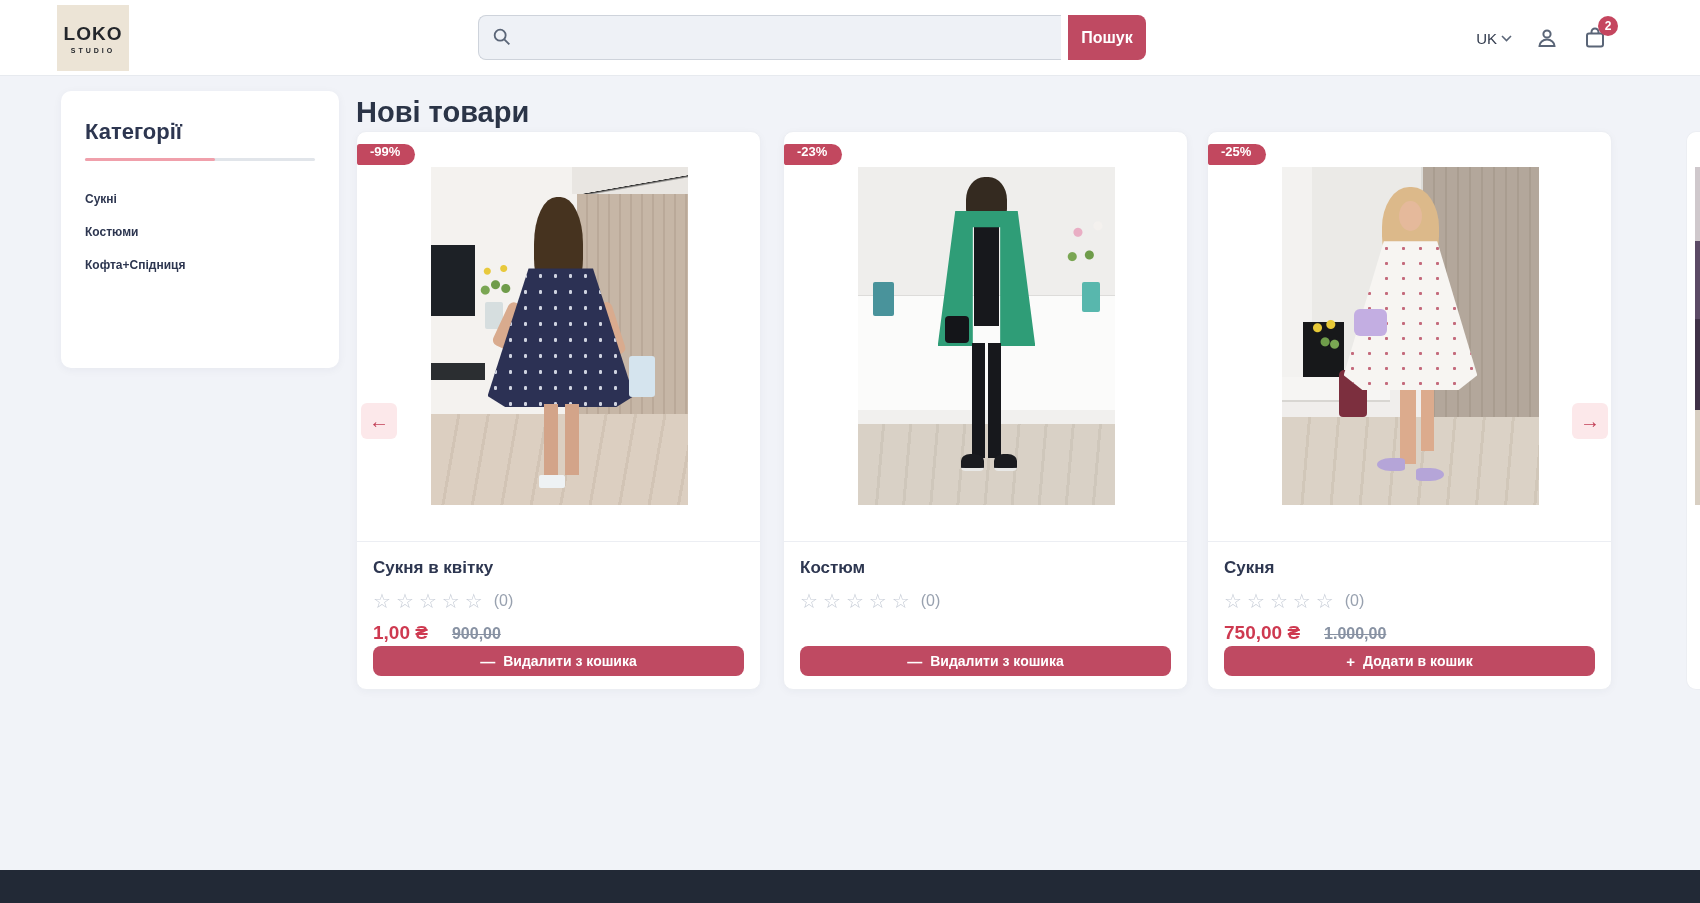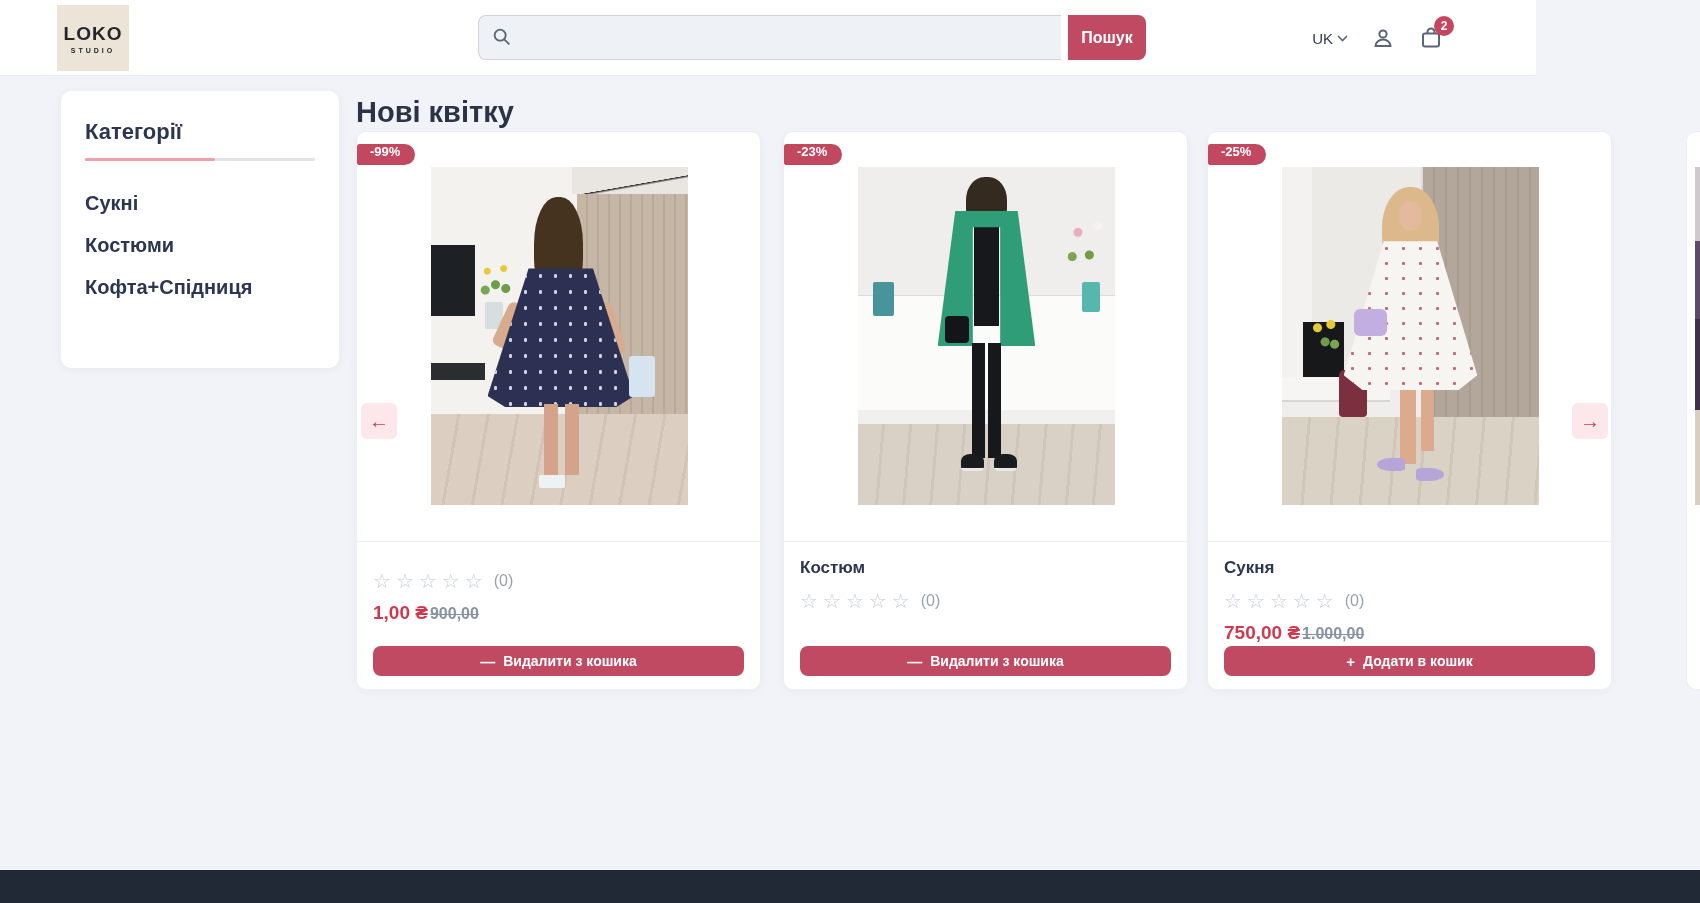--- a/index.html
+++ b/index.html
@@ -1,20 +1,20 @@
 <!DOCTYPE html>
 <html><head>
 <meta charset="utf-8">
 <style>
   * { margin:0; padding:0; box-sizing:border-box; }
   html,body { width:1700px; height:903px; }
   body { font-family:"Liberation Sans", sans-serif; background:#f1f3f8; position:relative; overflow:hidden; }
 
   
-  .header { position:absolute; left:0; top:0; width:1536px; height:76px; background:#ffffff; border-bottom:1px solid #e7eaef; z-index:5; }
+  .header { position:absolute; left:0; top:0; width:1700px; height:76px; background:#ffffff; border-bottom:1px solid #e7eaef; z-index:5; }
   .logo { position:absolute; left:57px; top:5px; width:72px; height:66px; background:#ece4d6; display:flex; flex-direction:column; align-items:center; justify-content:center; cursor:pointer; }
   .logo-line1 { font-size:19px; font-weight:700; letter-spacing:1px; color:#23262b; }
   .logo-line2 { font-size:7px; font-weight:700; letter-spacing:3px; color:#23262b; margin-top:2px; }
 
   .searchbar { position:absolute; left:478px; top:15px; width:668px; height:45px; display:flex; }
   .search-field { position:relative; flex:1; }
   .search-input { width:100%; height:45px; background:#eef1f6; border:1px solid #ced3db; border-right:none; border-radius:8px 0 0 8px; padding:0 14px 0 44px; font-size:15px; color:#333c4e; outline:none; }
   .search-icon { position:absolute; left:13px; top:11px; width:22px; height:22px; }
   .search-btn { width:78px; height:45px; background:#bf4a62; color:#ffffff; font-size:16px; font-weight:700; border:none; border-radius:0 8px 8px 0; cursor:pointer; font-family:"Liberation Sans",sans-serif;margin-left:7px; }
 
@@ -22,36 +22,36 @@
   .lang { display:flex; align-items:center; gap:4px; cursor:pointer; color:#333c4e; font-size:15px; font-weight:500; }
   .icon-btn { position:relative; width:26px; height:26px; cursor:pointer; display:flex; align-items:center; justify-content:center; }
   .cart-badge { position:absolute; top:-9px; right:-10px; min-width:20px; height:20px; border-radius:50%; background:#c5465f; color:#fff; font-size:12px; font-weight:700; display:flex; align-items:center; justify-content:center; }
 
   
   .sidebar { position:absolute; left:61px; top:91px; width:278px; height:277px; background:#ffffff; border-radius:10px; box-shadow:0 2px 10px rgba(30,40,70,0.05); padding:28px 24px; }
   .sidebar-title { font-size:22px; font-weight:700; color:#2d3650; }
   .sidebar-rule { margin-top:13px; height:3px; width:230px; background:#e1e5ea; position:relative; border-radius:2px; }
   .sidebar-rule::before { content:""; position:absolute; left:0; top:0; height:3px; width:130px; background:#f0a0ab; border-radius:2px; }
   .cat-list { list-style:none; margin-top:22px; }
-  .cat-item { font-size:20px; font-weight:700; color:#2d3650; padding:9px 0 10px; cursor:pointer; }
+  .cat-item { font-size:12px; font-weight:700; color:#2d3650; padding:9px 0 10px; cursor:pointer; }
 
   
   .main-title { position:absolute; left:356px; top:96px; font-size:29px; font-weight:700; color:#2b3447; }
 
   .card { position:absolute; top:131px; width:405px; height:559px; background:#ffffff; border:1px solid #eceef3; border-radius:10px; box-shadow:0 2px 8px rgba(30,40,70,0.04); }
   .card1 { left:356px; } .card2 { left:783px; } .card3 { left:1207px; }
   .card-photo-zone { position:relative; height:410px; border-bottom:1px solid #eceef3; cursor:pointer; }
   .badge { position:absolute; left:0; top:12px; background:#c2485f; color:#fff; font-size:13px; font-weight:700; padding:0 15px 6px 13px; border-radius:4px 16px 16px 4px; z-index:3; }
   .photo { position:absolute; left:74px; top:35px; width:257px; height:338px; overflow:hidden; background:#f0eeec; }
   .card-info { padding:16px 16px 0; position:relative; height:148px; }
   .p-name { font-size:17px; font-weight:700; color:#2d3650; cursor:pointer; }
   .stars-row { margin-top:13px; display:flex; align-items:center; gap:5px; }
   .star { color:#c6ccd6; font-size:20px; line-height:1; }
   .rating-count { color:#98a1af; font-size:16px; margin-left:6px; }
-  .price-row { margin-top:11px; display:flex; align-items:baseline; gap:2px; }
+  .price-row { margin-top:11px; display:flex; align-items:baseline; gap:24px; }
   .price { color:#ce3950; font-size:19px; font-weight:700; }
   .old-price { color:#8892a3; font-size:16px; font-weight:600; text-decoration:line-through; }
   .cart-action { position:absolute; left:16px; right:16px; bottom:14px; height:30px; background:#bf4a62; border:none; border-radius:8px; color:#fff; font-size:14px; font-weight:700; cursor:pointer; display:flex; align-items:center; justify-content:center; gap:8px; font-family:"Liberation Sans",sans-serif; }
   .cart-action .btn-icon { font-size:15px; font-weight:700; }
 
   
   .arrow-btn { position:absolute; width:36px; height:36px; top:403px; background:#fce8ea; border:none; border-radius:6px; color:#c23e56; font-size:20px; font-weight:700; cursor:pointer; display:flex; align-items:center; justify-content:center; z-index:4; font-family:"Liberation Sans",sans-serif; }
   .arrow-prev { left:361px; } .arrow-next { left:1572px; }
 
   
@@ -158,21 +158,21 @@
 <aside class="sidebar">
   <div class="sidebar-title">Категорії</div>
   <div class="sidebar-rule"></div>
   <ul class="cat-list">
     <li class="cat-item">Сукні</li>
     <li class="cat-item">Костюми</li>
     <li class="cat-item">Кофта+Спідниця</li>
   </ul>
 </aside>
 
-<h1 class="main-title">Нові квітку</h1>
+<h1 class="main-title">Нові товари</h1>
 
 <div class="card card1">
   <div class="card-photo-zone">
     <div class="badge">-99%</div>
     <div class="photo">
       <div class="s1-wallL"></div>
       <div class="s1-wallR"></div>
       <div class="s1-ceil"></div>
       <div class="s1-floor"></div>
       <div class="s1-tv"></div>
@@ -183,20 +183,21 @@
       <div class="s1-arm2"></div>
       <div class="s1-hair"></div>
       <div class="s1-dress"></div>
       <div class="s1-leg1"></div>
       <div class="s1-leg2"></div>
       <div class="s1-heel"></div>
       <div class="s1-bag"></div>
     </div>
   </div>
   <div class="card-info">
+    <div class="p-name">Сукня в квітку</div>
     <div class="stars-row">
       <span class="star">☆</span>
         <span class="star">☆</span>
         <span class="star">☆</span>
         <span class="star">☆</span>
         <span class="star">☆</span>
       <span class="rating-count">(0)</span>
     </div>
     <div class="price-row">
       <span class="price">1,00 ₴</span>

